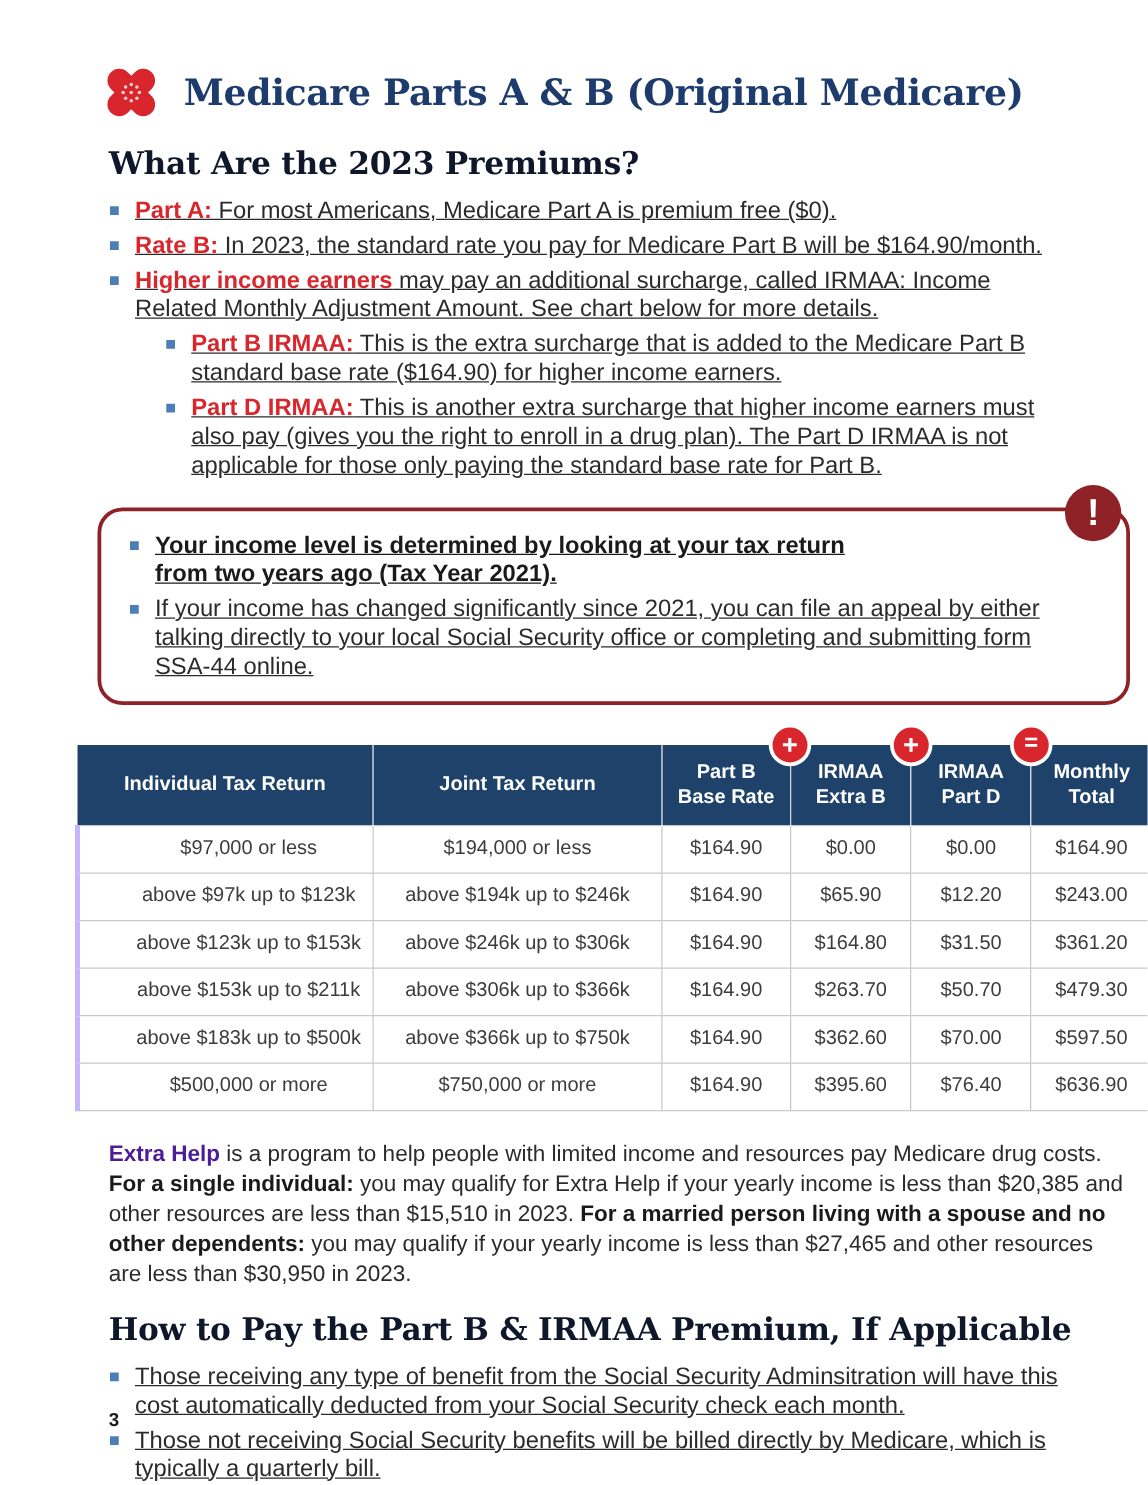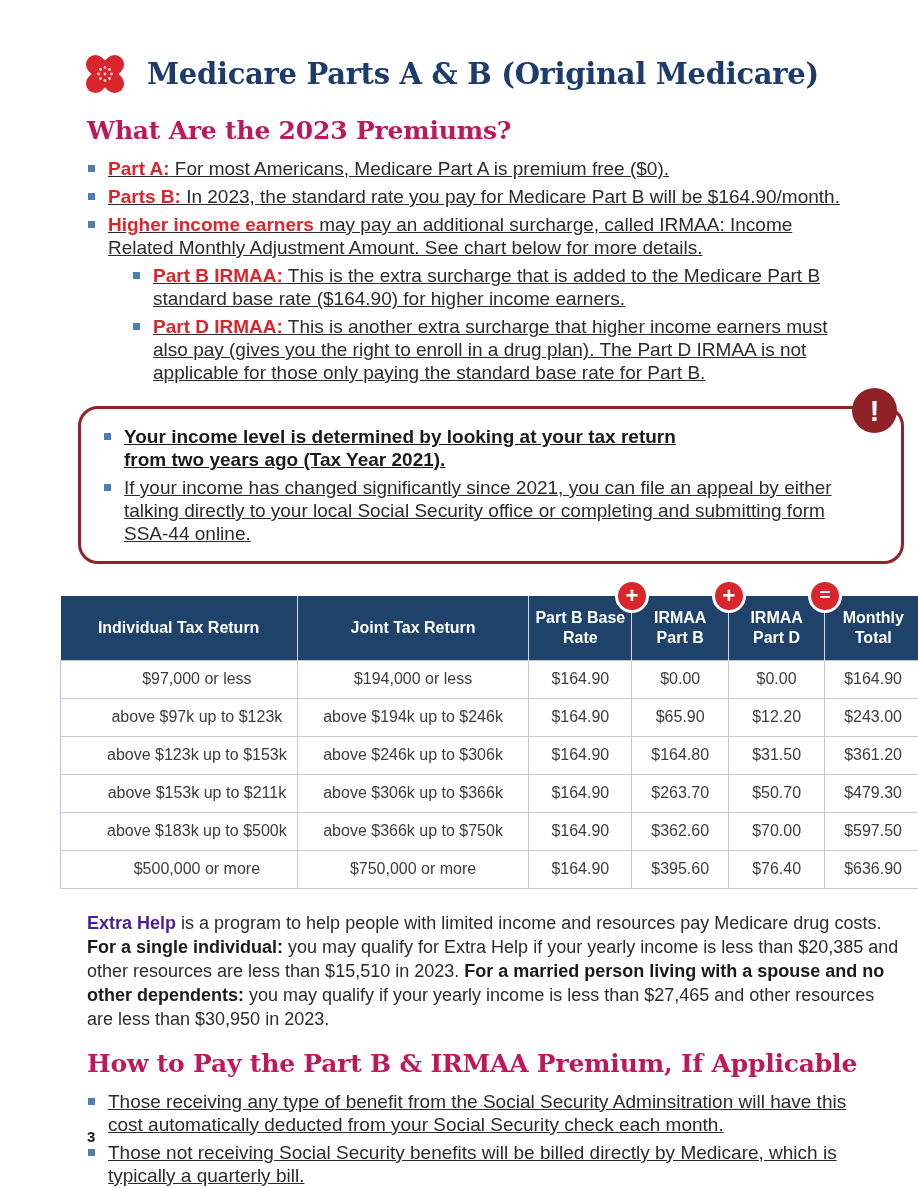--- a/index.html
+++ b/index.html
@@ -18,21 +18,21 @@
   .bandage-icon { flex: none; width: 52px; height: 48px; }
   h1.doc-title {
     font-family: "DejaVu Serif", serif;
     font-size: 29px; font-weight: 700; color: #1d3c6d;
     letter-spacing: -0.3px;
   }
 
   
   h2.section-heading {
     font-family: "DejaVu Serif", serif;
-    font-size: 25px; font-weight: 700; color: #be185d;
+    font-size: 25px; font-weight: 700; color: #0f172a;
     letter-spacing: -0.2px;
     margin-top: 18px; margin-bottom: 12px;
   }
 
   
   .bullets { display: flex; flex-direction: column; gap: 5px; }
   .bullet { display: flex; align-items: flex-start; }
   .sq { flex: none; width: 7px; height: 7px; background: #4d7fb7; margin: 8px 13px 0 1px; }
   .btext { font-size: 19px; line-height: 23px; color: #2b2b2b; text-decoration: underline; }
   .btext .lead-red { color: #d8262c; font-weight: 700; }
@@ -73,21 +73,21 @@
     background: #1e4269; color: #ffffff; font-weight: 700; font-size: 16px;
     height: 64px; text-align: center; vertical-align: middle;
     border-right: 1px solid rgba(255,255,255,0.8); padding: 4px 6px; line-height: 1.25;
   }
   table.irmaa th:last-child { border-right: none; }
   table.irmaa td {
     height: 38px; text-align: center; vertical-align: middle;
     font-size: 16px; color: #3c3c3c;
     border: 1px solid #c9c9c9; padding: 2px 4px;
   }
-  table.irmaa tr td:first-child { border-left: 1px solid #c4b5fd; padding-left: 40px; }
+  table.irmaa tr td:first-child { border-left: 4px solid #c4b5fd; padding-left: 40px; }
 
   
   .extra-help { margin-top: 22px; font-size: 18px; line-height: 24px; width: 812px; }
   .extra-help .lead-red { color: #4c1d95; }
 
   
   .page-number { position: absolute; left: 55px; top: 1128px; font-size: 15px; font-weight: 700; color: #1a1a1a; }
 </style>
 </head>
 <body>
@@ -122,21 +122,21 @@
   </header>
 
   <h2 class="section-heading">What Are the 2023 Premiums?</h2>
   <div class="bullets">
       <div class="bullet">
         <span class="sq"></span>
         <p class="btext"><strong class="lead-red">Part A:</strong> For most Americans, Medicare Part A is premium free ($0).</p>
       </div>
       <div class="bullet">
         <span class="sq"></span>
-        <p class="btext"><strong class="lead-red">Parts B:</strong> In 2023, the standard rate you pay for Medicare Part B will be $164.90/month.</p>
+        <p class="btext"><strong class="lead-red">Rate B:</strong> In 2023, the standard rate you pay for Medicare Part B will be $164.90/month.</p>
       </div>
       <div class="bullet">
         <span class="sq"></span>
         <p class="btext"><strong class="lead-red">Higher income earners</strong> may pay an additional surcharge, called IRMAA: Income Related Monthly Adjustment Amount. See chart below for more details.</p>
       </div>
     </div>
   <div class="bullets sub-bullets">
       <div class="bullet">
         <span class="sq"></span>
         <p class="btext"><strong class="lead-red">Part B IRMAA:</strong> This is the extra surcharge that is added to the Medicare Part B standard base rate ($164.90) for higher income earners.</p>
@@ -175,21 +175,21 @@
           <col style="width:11.95%">
         <col style="width:11.25%">
           <col style="width:11.15%">
           <col style="width:11.25%">
       </colgroup>
       <thead>
           <tr>
             <th>Individual Tax Return</th>
             <th>Joint Tax Return</th>
             <th>Part B Base Rate</th>
-            <th>IRMAA Part B</th>
+            <th>IRMAA Extra B</th>
             <th>IRMAA Part D</th>
             <th>Monthly Total</th>
           </tr>
         </thead>
       <tbody>
           <tr>
             <td>$97,000 or less</td>
             <td>$194,000 or less</td>
             <td>$164.90</td>
             <td>$0.00</td>

